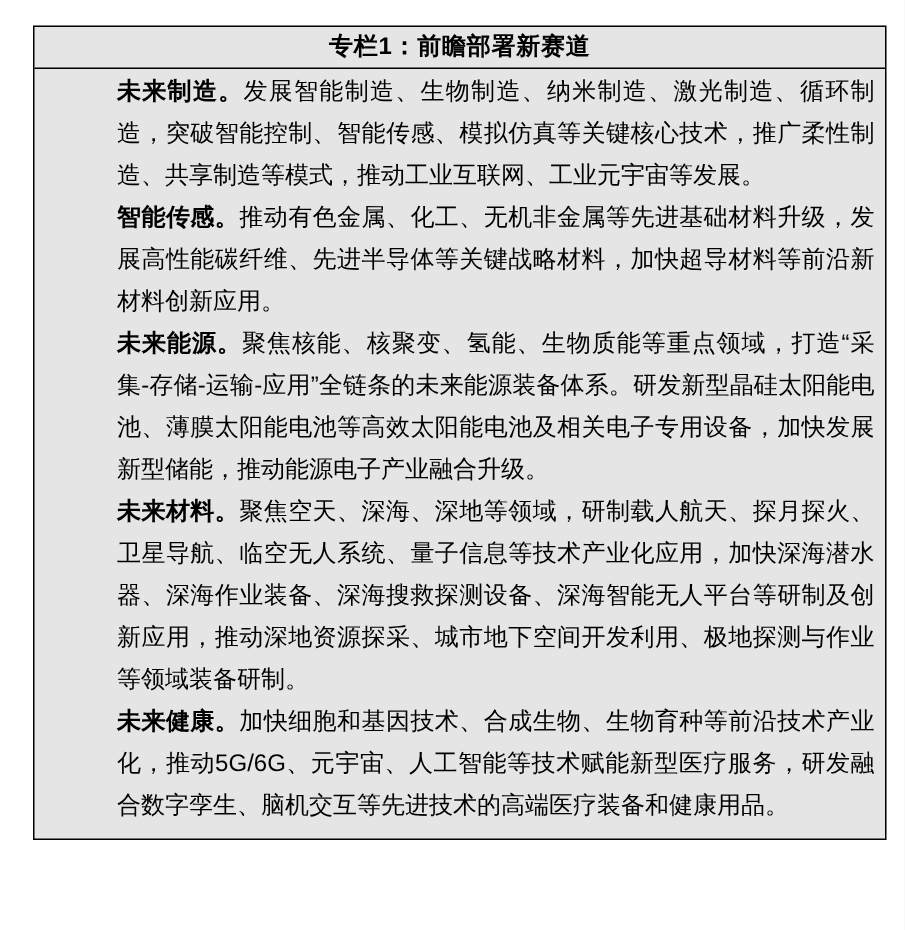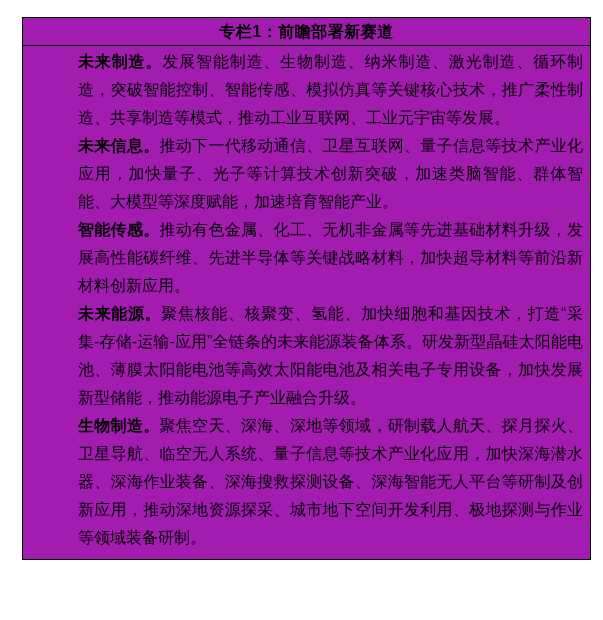--- a/index.html
+++ b/index.html
@@ -15,21 +15,21 @@
     color: #000000;
     overflow: hidden;
   }
   .panel {
     position: absolute;
     left: 22px;
     top: 17px;
     width: 569px;
     box-sizing: border-box;
     border: 1px solid #000000;
-    background: #a21caf;
+    background: #e5e5e5;
   }
   .panel-title {
     height: 27px;
     line-height: 27px;
     text-align: center;
     font-size: 16px;
     font-weight: bold;
     border-bottom: 1px solid #000000;
     letter-spacing: 0.5px;
   }
@@ -49,18 +49,18 @@
     font-weight: bold;
   }
 </style>
 </head>
 <body>
 
 <div class="panel">
   <div class="panel-title">专栏1：前瞻部署新赛道</div>
   <div class="panel-body">
     <p><strong class="sec-heading">未来制造。</strong><span>发展智能制造、生物制造、纳米制造、激光制造、循环制造，突破智能控制、智能传感、模拟仿真等关键核心技术，推广柔性制造、共享制造等模式，推动工业互联网、工业元宇宙等发展。</span></p>
-    <p><strong class="sec-heading">未来信息。</strong><span>推动下一代移动通信、卫星互联网、量子信息等技术产业化应用，加快量子、光子等计算技术创新突破，加速类脑智能、群体智能、大模型等深度赋能，加速培育智能产业。</span></p>
     <p><strong class="sec-heading">智能传感。</strong><span>推动有色金属、化工、无机非金属等先进基础材料升级，发展高性能碳纤维、先进半导体等关键战略材料，加快超导材料等前沿新材料创新应用。</span></p>
-    <p><strong class="sec-heading">未来能源。</strong><span>聚焦核能、核聚变、氢能、加快细胞和基因技术，打造“采集-存储-运输-应用”全链条的未来能源装备体系。研发新型晶硅太阳能电池、薄膜太阳能电池等高效太阳能电池及相关电子专用设备，加快发展新型储能，推动能源电子产业融合升级。</span></p>
-    <p><strong class="sec-heading">生物制造。</strong><span>聚焦空天、深海、深地等领域，研制载人航天、探月探火、卫星导航、临空无人系统、量子信息等技术产业化应用，加快深海潜水器、深海作业装备、深海搜救探测设备、深海智能无人平台等研制及创新应用，推动深地资源探采、城市地下空间开发利用、极地探测与作业等领域装备研制。</span></p>
+    <p><strong class="sec-heading">未来能源。</strong><span>聚焦核能、核聚变、氢能、生物质能等重点领域，打造“采集-存储-运输-应用”全链条的未来能源装备体系。研发新型晶硅太阳能电池、薄膜太阳能电池等高效太阳能电池及相关电子专用设备，加快发展新型储能，推动能源电子产业融合升级。</span></p>
+    <p><strong class="sec-heading">未来材料。</strong><span>聚焦空天、深海、深地等领域，研制载人航天、探月探火、卫星导航、临空无人系统、量子信息等技术产业化应用，加快深海潜水器、深海作业装备、深海搜救探测设备、深海智能无人平台等研制及创新应用，推动深地资源探采、城市地下空间开发利用、极地探测与作业等领域装备研制。</span></p>
+    <p><strong class="sec-heading">未来健康。</strong><span>加快细胞和基因技术、合成生物、生物育种等前沿技术产业化，推动5G/6G、元宇宙、人工智能等技术赋能新型医疗服务，研发融合数字孪生、脑机交互等先进技术的高端医疗装备和健康用品。</span></p>
   </div>
 </div>
 
 </body></html>

